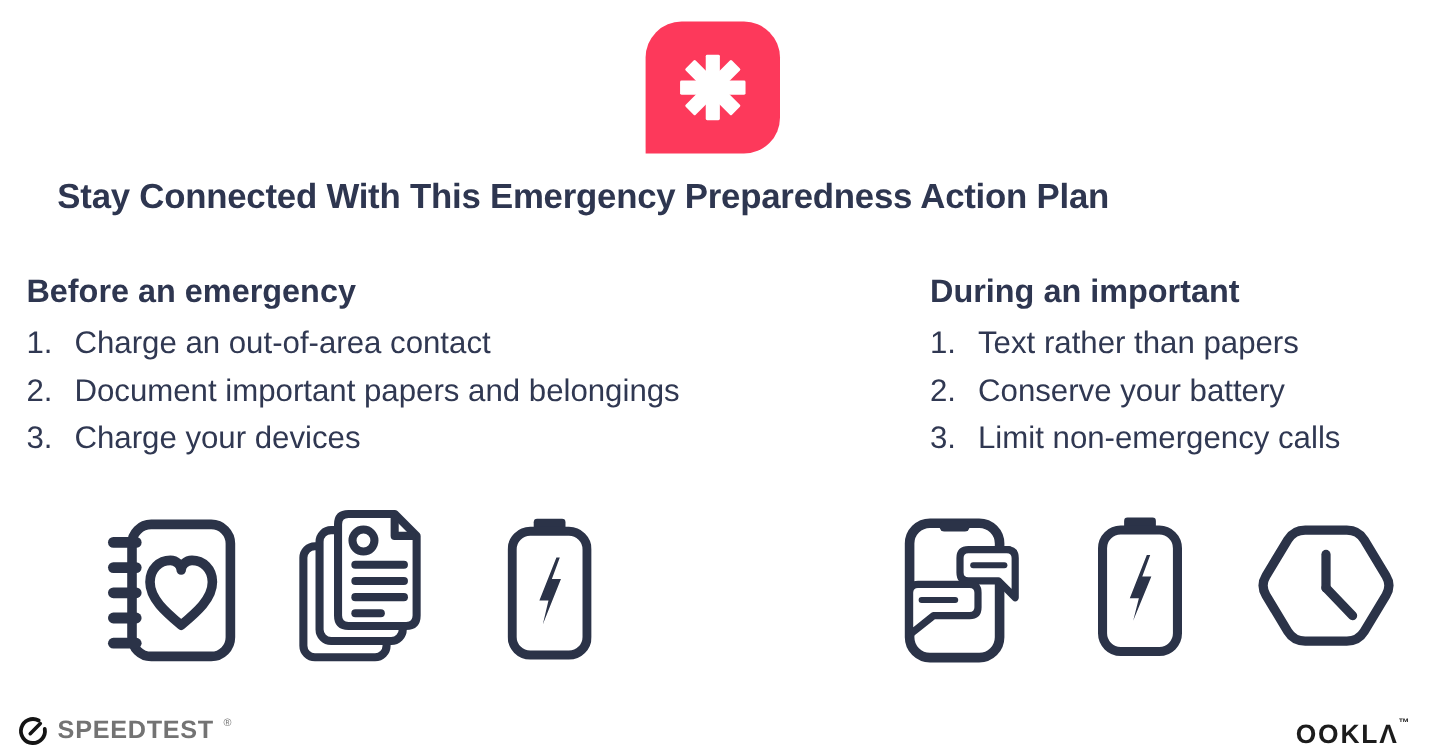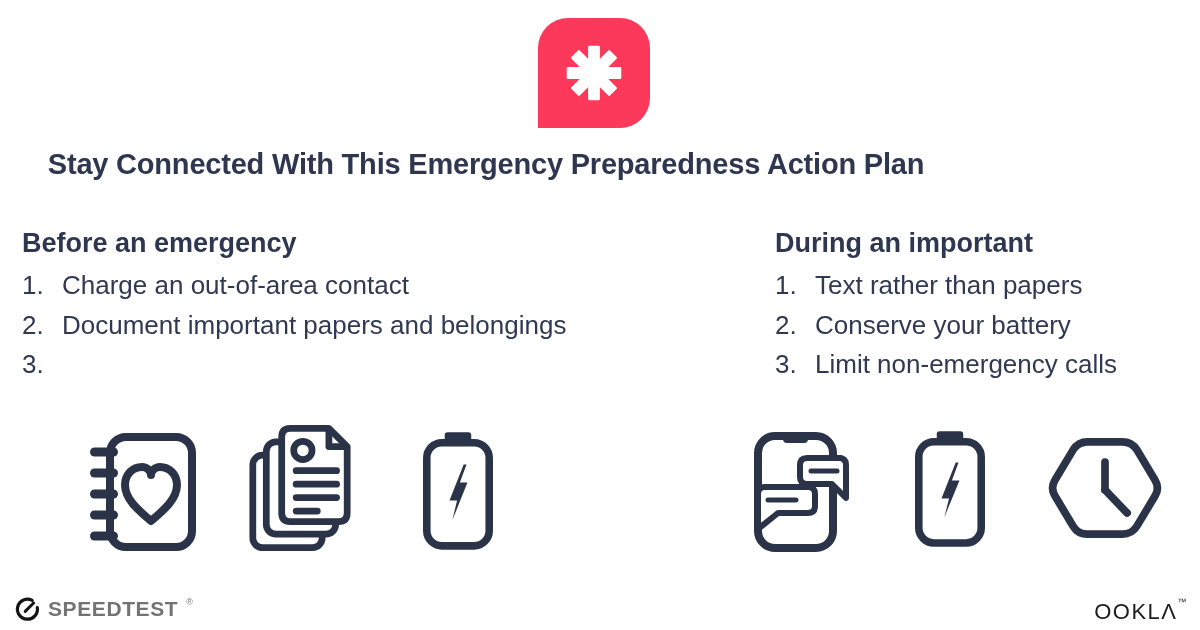--- a/index.html
+++ b/index.html
@@ -36,21 +36,21 @@
   .docs{left:248px;top:421px;width:104px;height:133px;}
   .bat1{left:423px;top:429px;width:70px;height:124px;}
   .phone{left:744px;top:428px;width:106px;height:126px;}
   .bat2{left:915px;top:428px;width:70px;height:122px;}
   .hexclock{left:1045px;top:436px;width:120px;height:104px;}
   
   .speedtest{left:14px;top:595px;display:flex;align-items:center;gap:7px;color:#737373;}
   .speedtest .word{font-size:21px;font-weight:700;letter-spacing:0.6px;}
   .speedtest .tm{font-size:9px;vertical-align:top;position:relative;top:-7px;left:1px;}
   .speedtest svg{width:27px;height:27px;display:block;}
-  .ookla{right:12px;top:599px;color:#1c1c1c;font-size:22px;letter-spacing:1.5px;font-weight:400;}
+  .ookla{right:24px;top:599px;color:#1c1c1c;font-size:22px;letter-spacing:1.5px;font-weight:700;}
   .ookla .tm{font-size:9px;vertical-align:top;position:relative;top:-2px;}
 </style>
 </head>
 <body>
 
 <div class="abs badge">
   <svg viewBox="0 0 100 100" aria-hidden="true">
     <g fill="#ffffff">
       <rect x="6" y="40.5" width="88" height="19" rx="2"></rect>
       <rect x="6" y="40.5" width="88" height="19" rx="2" transform="rotate(45 50 50)"></rect>
@@ -68,20 +68,21 @@
     <li>
       <span class="num">1.</span>
       <span>Charge an out-of-area contact</span>
     </li>
     <li>
       <span class="num">2.</span>
       <span>Document important papers and belongings</span>
     </li>
     <li>
       <span class="num">3.</span>
+      <span>Charge your devices</span>
     </li>
   </ol>
 </div>
 
 <div class="abs section section-during">
   <h2>During an important</h2>
   <ol>
     <li>
       <span class="num">1.</span>
       <span>Text rather than papers</span>

